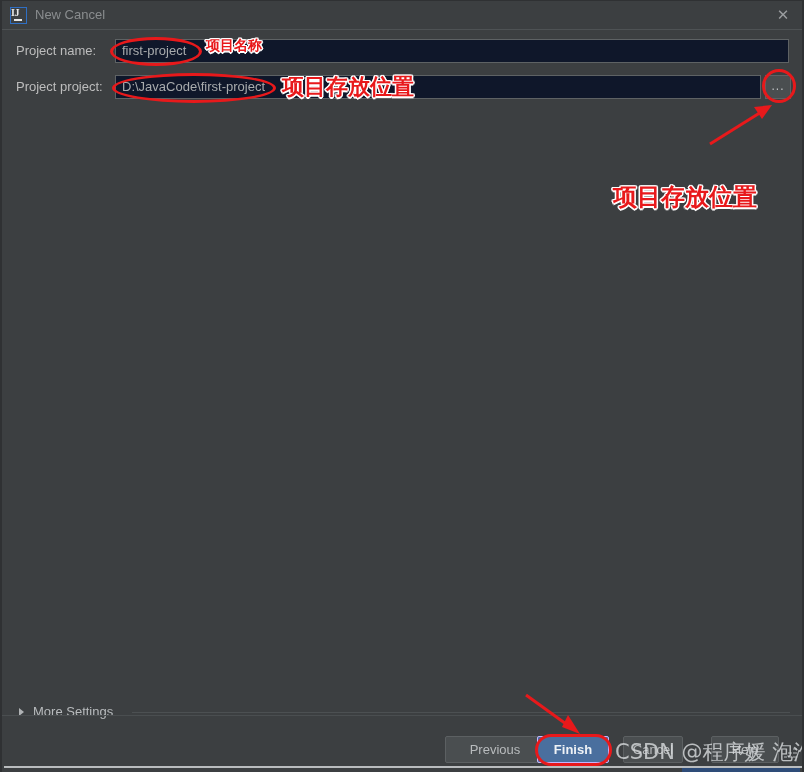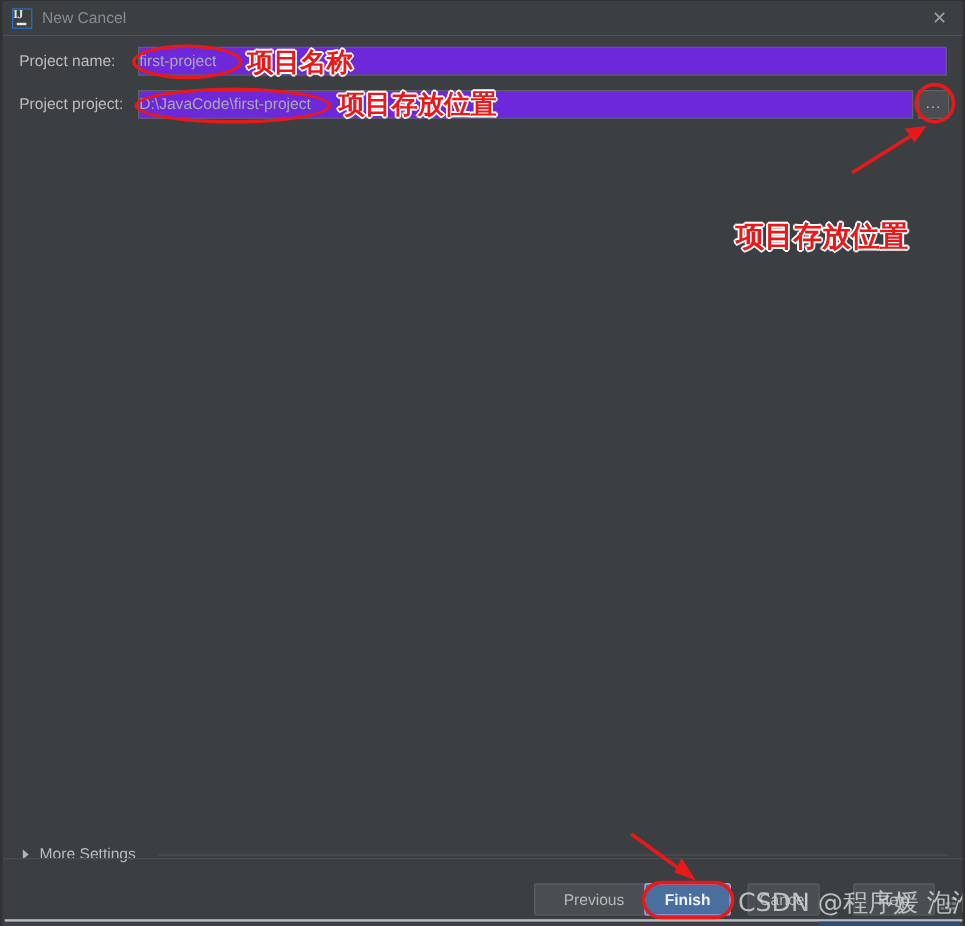--- a/index.html
+++ b/index.html
@@ -84,25 +84,26 @@
     position: absolute;
     top: 4px;
     font-size: 13px;
     color: #bdbdbd;
     white-space: nowrap;
   }
   .textfield {
     position: absolute;
     box-sizing: border-box;
     height: 24px;
-    background: #6d28d9;
+    background: #0f172a;
     border: 1px solid #5e6264;
     color: #a8abad;
     font-size: 13px;
     line-height: 22px;
+    padding-left: 6px;
     white-space: nowrap;
     overflow: hidden;
   }
   .browse-btn {
     position: absolute;
     box-sizing: border-box;
     width: 26px; height: 24px;
     background: #4a4e50;
     border: 1px solid #5e6264;
     color: #c0c3c5;
@@ -298,21 +299,21 @@
   <div class="bottom-line"></div>
   <div class="bottom-blue"></div>
 
   <div class="watermark">CSDN @程序媛 泡泡</div>
 
   <div class="ann-ellipse" style="left:108px; top:36px; width:92px; height:29px;"></div>
   <div class="ann-ellipse" style="left:110px; top:72px; width:164px; height:30px;"></div>
   <div class="ann-ellipse" style="left:760px; top:68px; width:34px; height:34px;"></div>
   <div class="ann-round" style="left:533px; top:733px; width:77px; height:32px;"></div>
 
-  <div class="ann-text" style="left:204px; top:36px; font-size:22px;">项目名称</div>
+  <div class="ann-text" style="left:204px; top:36px; font-size:14px;">项目名称</div>
   <div class="ann-text" style="left:280px; top:71px; font-size:22px;">项目存放位置</div>
   <div class="ann-text" style="left:611px; top:180px; font-size:24px;">项目存放位置</div>
 
   <svg class="ann-svg" viewBox="0 0 804 772">
 
     <g>
       <line x1="708" y1="143" x2="764" y2="108" stroke="#e8191b" stroke-width="3"></line>
       <polygon points="770,104 752,106 760,118" fill="#e8191b"></polygon>
     </g>
 

